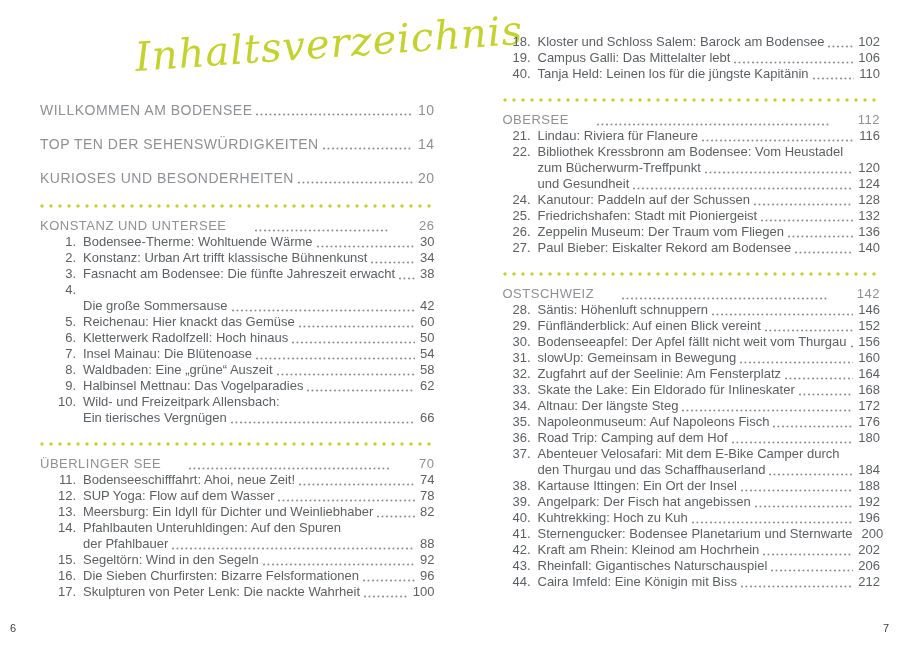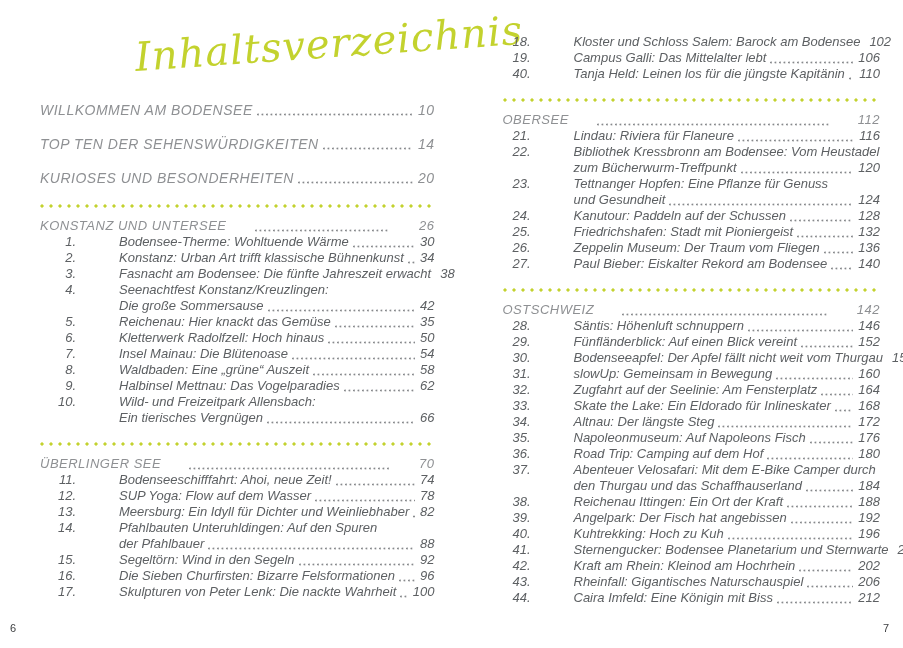--- a/index.html
+++ b/index.html
@@ -23,21 +23,21 @@
     color: var(--accent);
     font-size: 40px;
     line-height: 58px;
     margin: 4px 0 16px 95px;
     transform: rotate(-4deg);
     transform-origin: left center;
     letter-spacing: 1px;
     white-space: nowrap;
   }
 
-  .row { display: flex; align-items: flex-start; line-height: 16px; font-size: 13px; font-style: italic; }
+  .row { display: flex; align-items: flex-start; line-height: 16px; font-size: 13px; }
   .row.intro {
     color: var(--hdr);
     letter-spacing: 0.5px;
     margin-bottom: 18px;
     font-size: 14px;
   }
   .row.header {
     color: var(--hdr);
     letter-spacing: 0.5px;
     font-size: 13px;
@@ -45,21 +45,21 @@
   }
   .row.item { color: var(--txt); }
   .row .label { white-space: nowrap; }
   .num {
     flex: 0 0 43px;
     text-align: right;
     padding-right: 7px;
     color: var(--txt);
   }
   .page-right .num { flex: 0 0 35px; }
-  .txt { white-space: nowrap; margin-left: 36px; }
+  .txt { white-space: nowrap; }
   .pg { margin-left: 2px; }
   .row.intro .pg, .row.header .pg { color: var(--hdr); }
   .row.item .pg { color: var(--txt); }
 
   .dots {
     flex: 1 1 auto;
     height: 3px;
     margin: 0 3px 2px 4px;
     align-self: flex-end;
     background-image: radial-gradient(circle at 1px 1.5px, var(--dot) 0.9px, transparent 1.2px);
@@ -123,33 +123,32 @@
           <span class="pg">34</span>
         </div>
         <div class="row item">
           <span class="num">3.</span>
           <span class="txt">Fasnacht am Bodensee: Die fünfte Jahreszeit erwacht</span>
           <span class="dots"></span>
           <span class="pg">38</span>
         </div>
         <div class="row item">
           <span class="num">4.</span>
-          <span class="txt">Seenachtfest Konstanz/Kreuzlingen:</span>
         </div>
         <div class="row item">
           <span class="num"></span>
           <span class="txt">Die große Sommersause</span>
           <span class="dots"></span>
           <span class="pg">42</span>
         </div>
         <div class="row item">
           <span class="num">5.</span>
           <span class="txt">Reichenau: Hier knackt das Gemüse</span>
           <span class="dots"></span>
-          <span class="pg">35</span>
+          <span class="pg">60</span>
         </div>
         <div class="row item">
           <span class="num">6.</span>
           <span class="txt">Kletterwerk Radolfzell: Hoch hinaus</span>
           <span class="dots"></span>
           <span class="pg">50</span>
         </div>
         <div class="row item">
           <span class="num">7.</span>
           <span class="txt">Insel Mainau: Die Blütenoase</span>
@@ -269,24 +268,20 @@
           <span class="num">22.</span>
           <span class="txt">Bibliothek Kressbronn am Bodensee: Vom Heustadel</span>
         </div>
         <div class="row item">
           <span class="num"></span>
           <span class="txt">zum Bücherwurm-Treffpunkt</span>
           <span class="dots"></span>
           <span class="pg">120</span>
         </div>
         <div class="row item">
-          <span class="num">23.</span>
-          <span class="txt">Tettnanger Hopfen: Eine Pflanze für Genuss</span>
-        </div>
-        <div class="row item">
           <span class="num"></span>
           <span class="txt">und Gesundheit</span>
           <span class="dots"></span>
           <span class="pg">124</span>
         </div>
         <div class="row item">
           <span class="num">24.</span>
           <span class="txt">Kanutour: Paddeln auf der Schussen</span>
           <span class="dots"></span>
           <span class="pg">128</span>
@@ -374,21 +369,21 @@
           <span class="txt">Abenteuer Velosafari: Mit dem E-Bike Camper durch</span>
         </div>
         <div class="row item">
           <span class="num"></span>
           <span class="txt">den Thurgau und das Schaffhauserland</span>
           <span class="dots"></span>
           <span class="pg">184</span>
         </div>
         <div class="row item">
           <span class="num">38.</span>
-          <span class="txt">Reichenau Ittingen: Ein Ort der Kraft</span>
+          <span class="txt">Kartause Ittingen: Ein Ort der Insel</span>
           <span class="dots"></span>
           <span class="pg">188</span>
         </div>
         <div class="row item">
           <span class="num">39.</span>
           <span class="txt">Angelpark: Der Fisch hat angebissen</span>
           <span class="dots"></span>
           <span class="pg">192</span>
         </div>
         <div class="row item">

